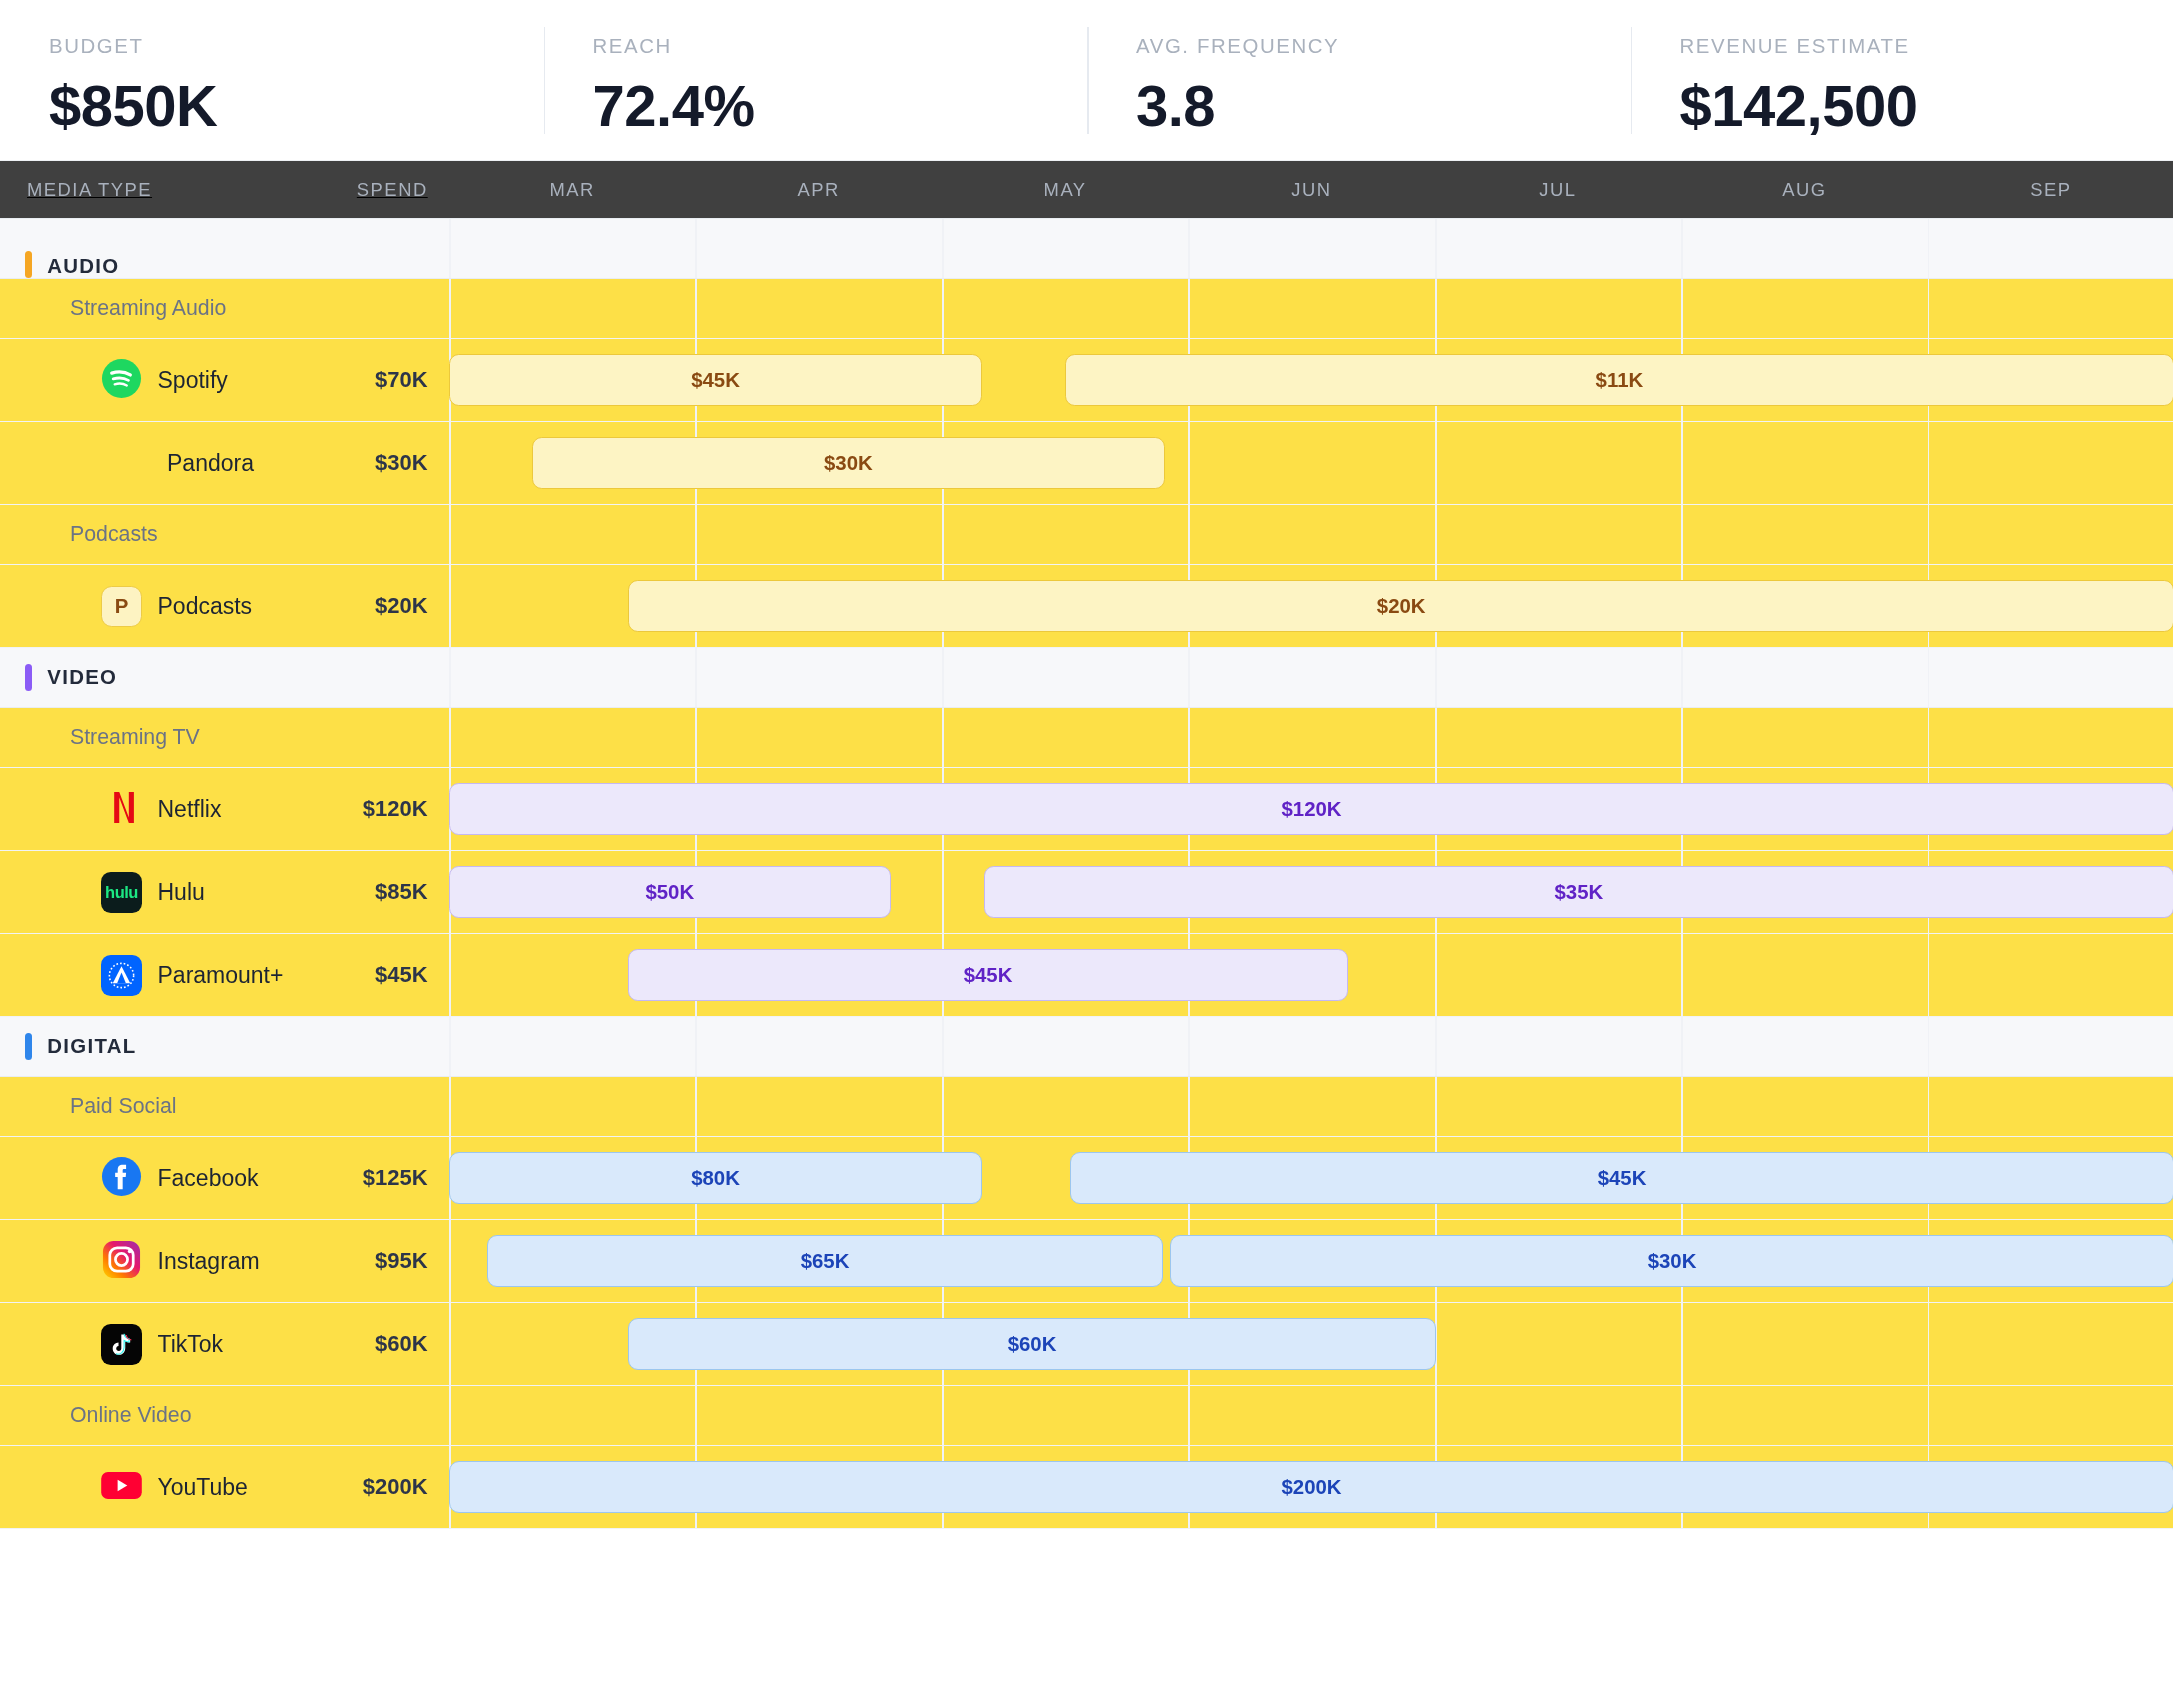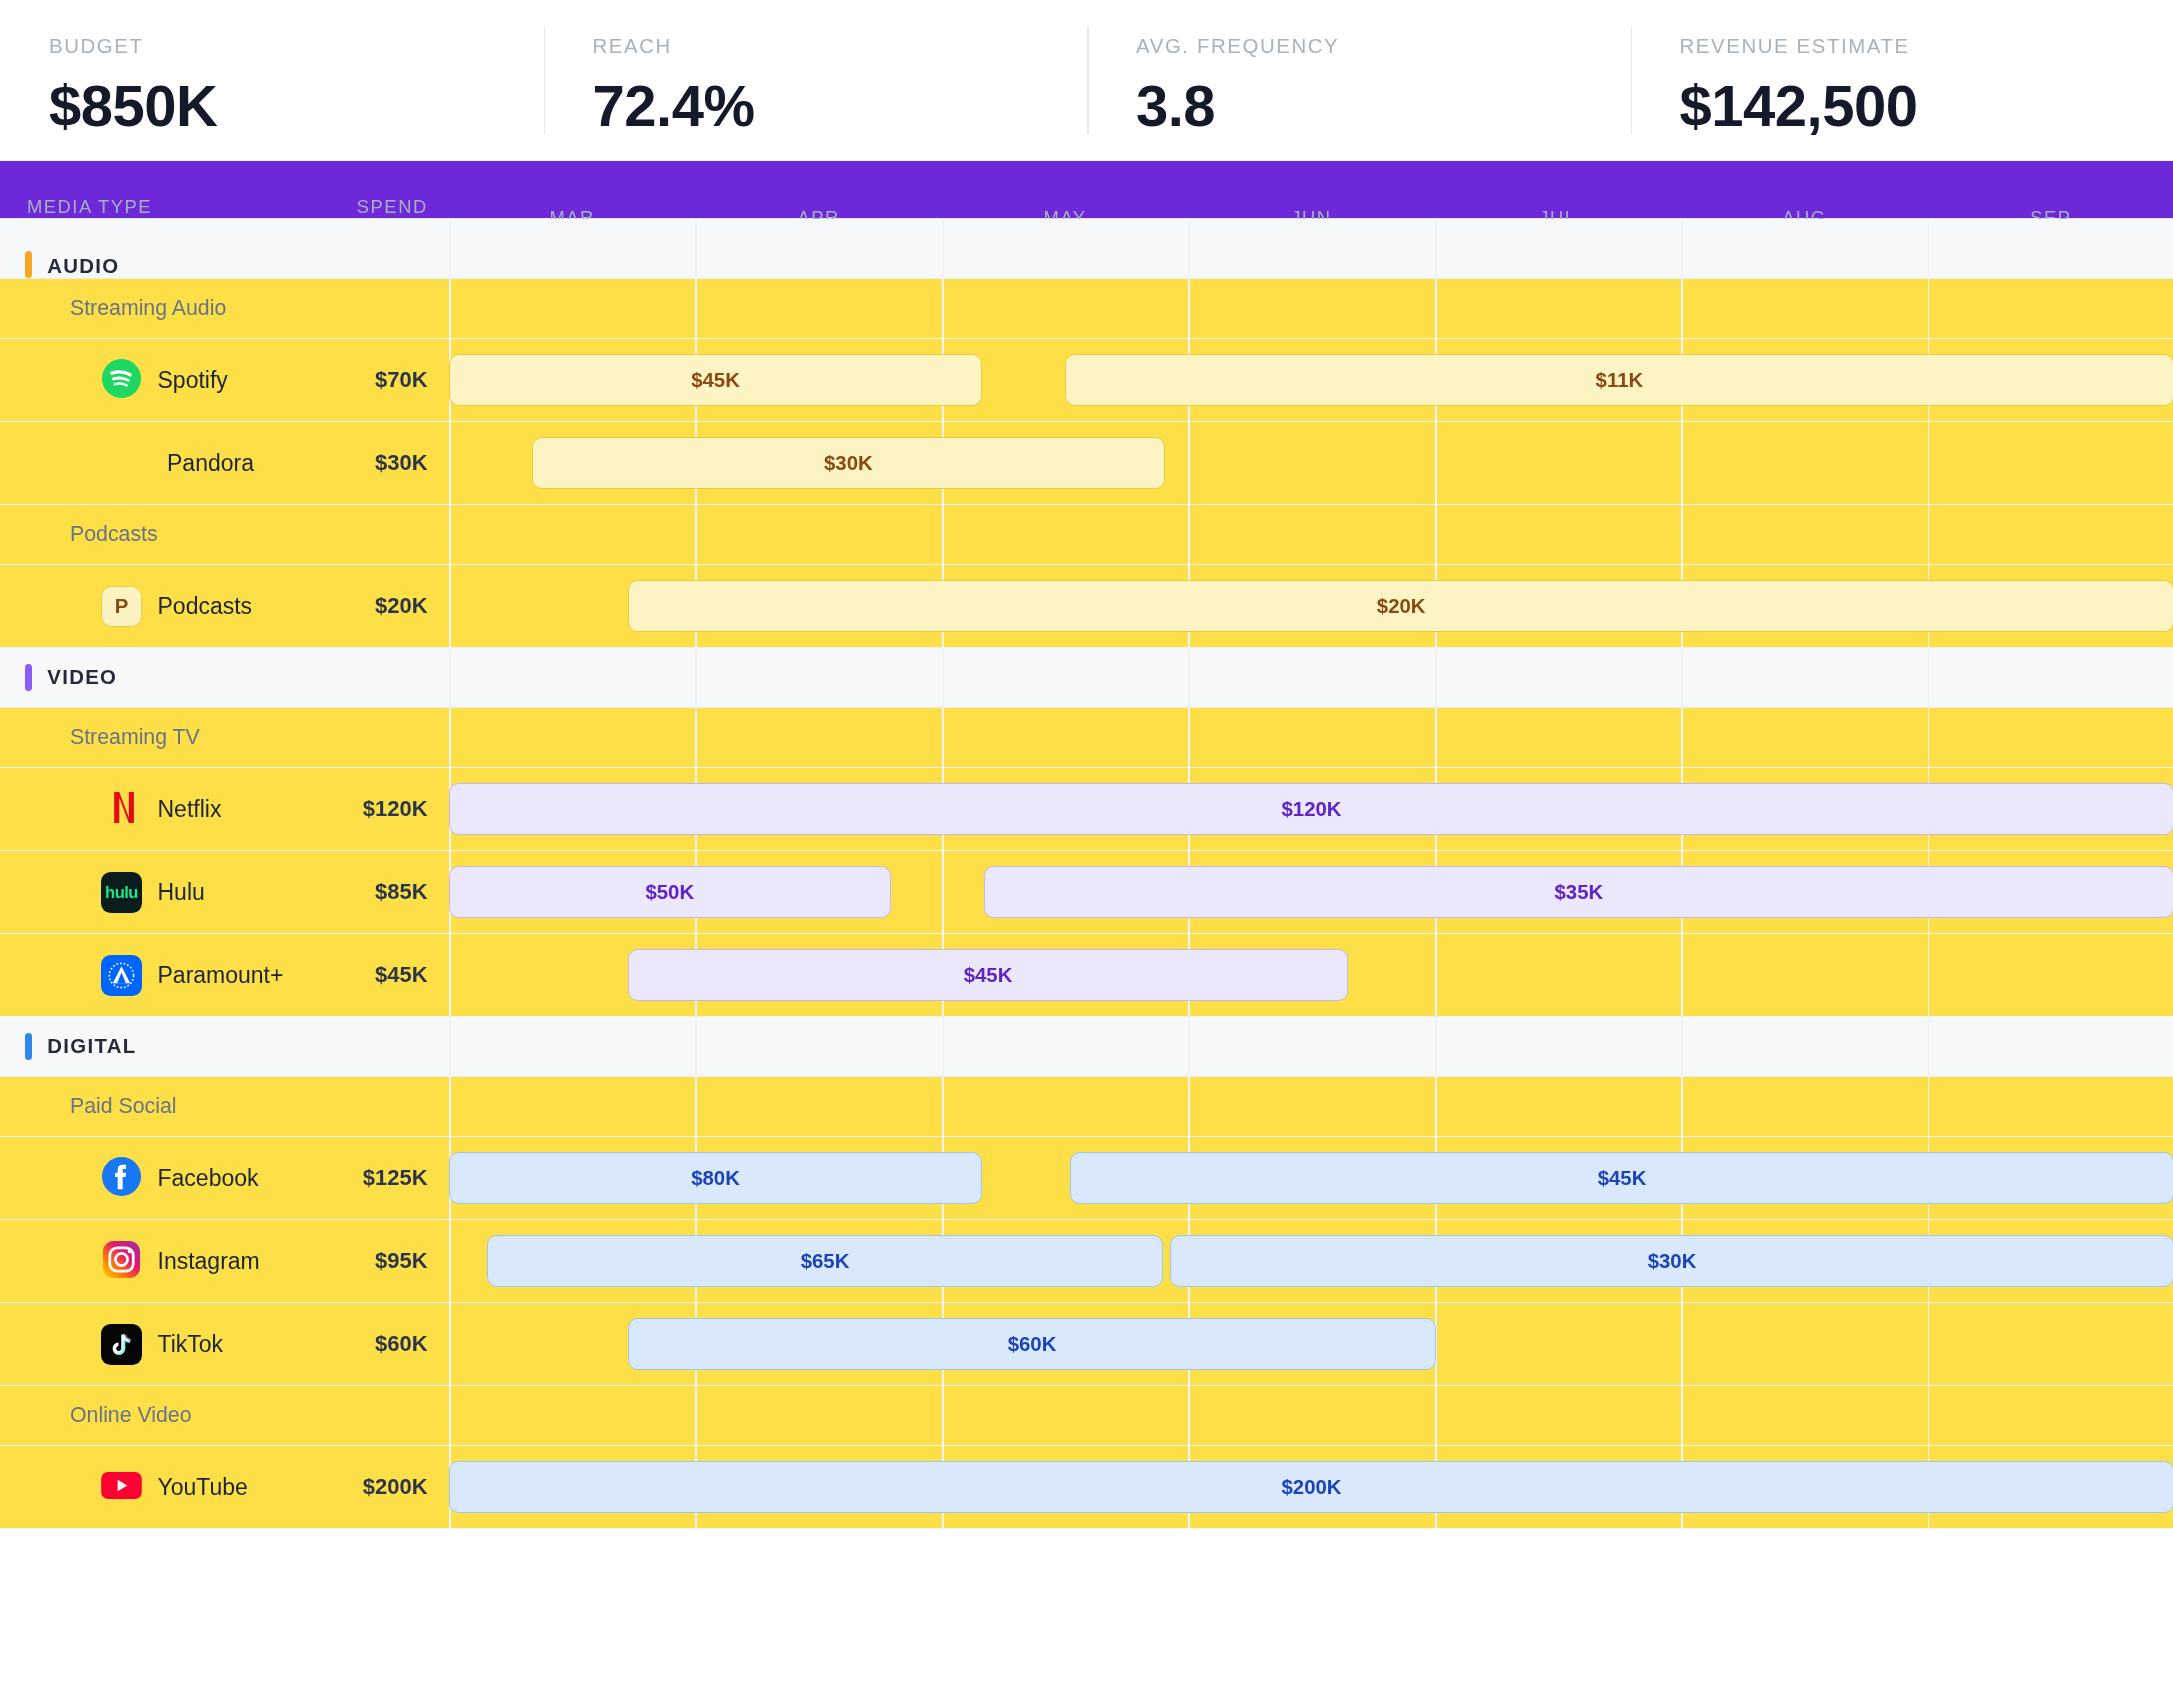--- a/index.html
+++ b/index.html
@@ -54,24 +54,25 @@
   }
 
   
   .c-media  { width: 320px; flex: 0 0 320px; }
   .c-spend  { width: 129px; flex: 0 0 129px; text-align: right; padding-right: 21.3px; }
   .c-time   { flex: 1 1 auto; position: relative; }
 
   
   .thead {
     display: flex;
-    align-items: flex-end;
+    align-items: center;
     height: 58px;
-    background: #6d28d9;
+    background: #404040;
     border-bottom: 1.9px solid #e9edf2;
+    text-decoration: underline;
   }
   .th {
     font-size: 18.4px;
     letter-spacing: 1.5px;
     color: #a9b1bd;
     font-weight: 500;
     text-transform: uppercase;
   }
   .th.c-media { padding-left: 27px; }
   .months {
@@ -176,21 +177,21 @@
     border: 1.9px solid;
     display: flex;
     align-items: center;
     justify-content: center;
     font-size: 20.4px;
     font-weight: 700;
     white-space: nowrap;
   }
   .bar.audio  { background: #fdf4c4; border-color: #ecc83c; color: #8a4a12; }
   .bar.video  { background: #ece8fb; border-color: #c4b8f2; color: #6023c6; }
-  .bar.digital{ background: #d9e9fb; border-color: #9cc6ee; color: #1c44b8; }
+  .bar.digital{ background: #d9e9fb; border-color: #9cc6ee; color: #1c44b8; border-radius: 10px; }
 
   
   .ic { flex: 0 0 auto; display: block; }
   .ic-sq {
     width: 41px; height: 41px;
     border-radius: 9.7px;
     display: flex; align-items: center; justify-content: center;
   }
   .ic-podcast {
     width: 41px; height: 41px;

